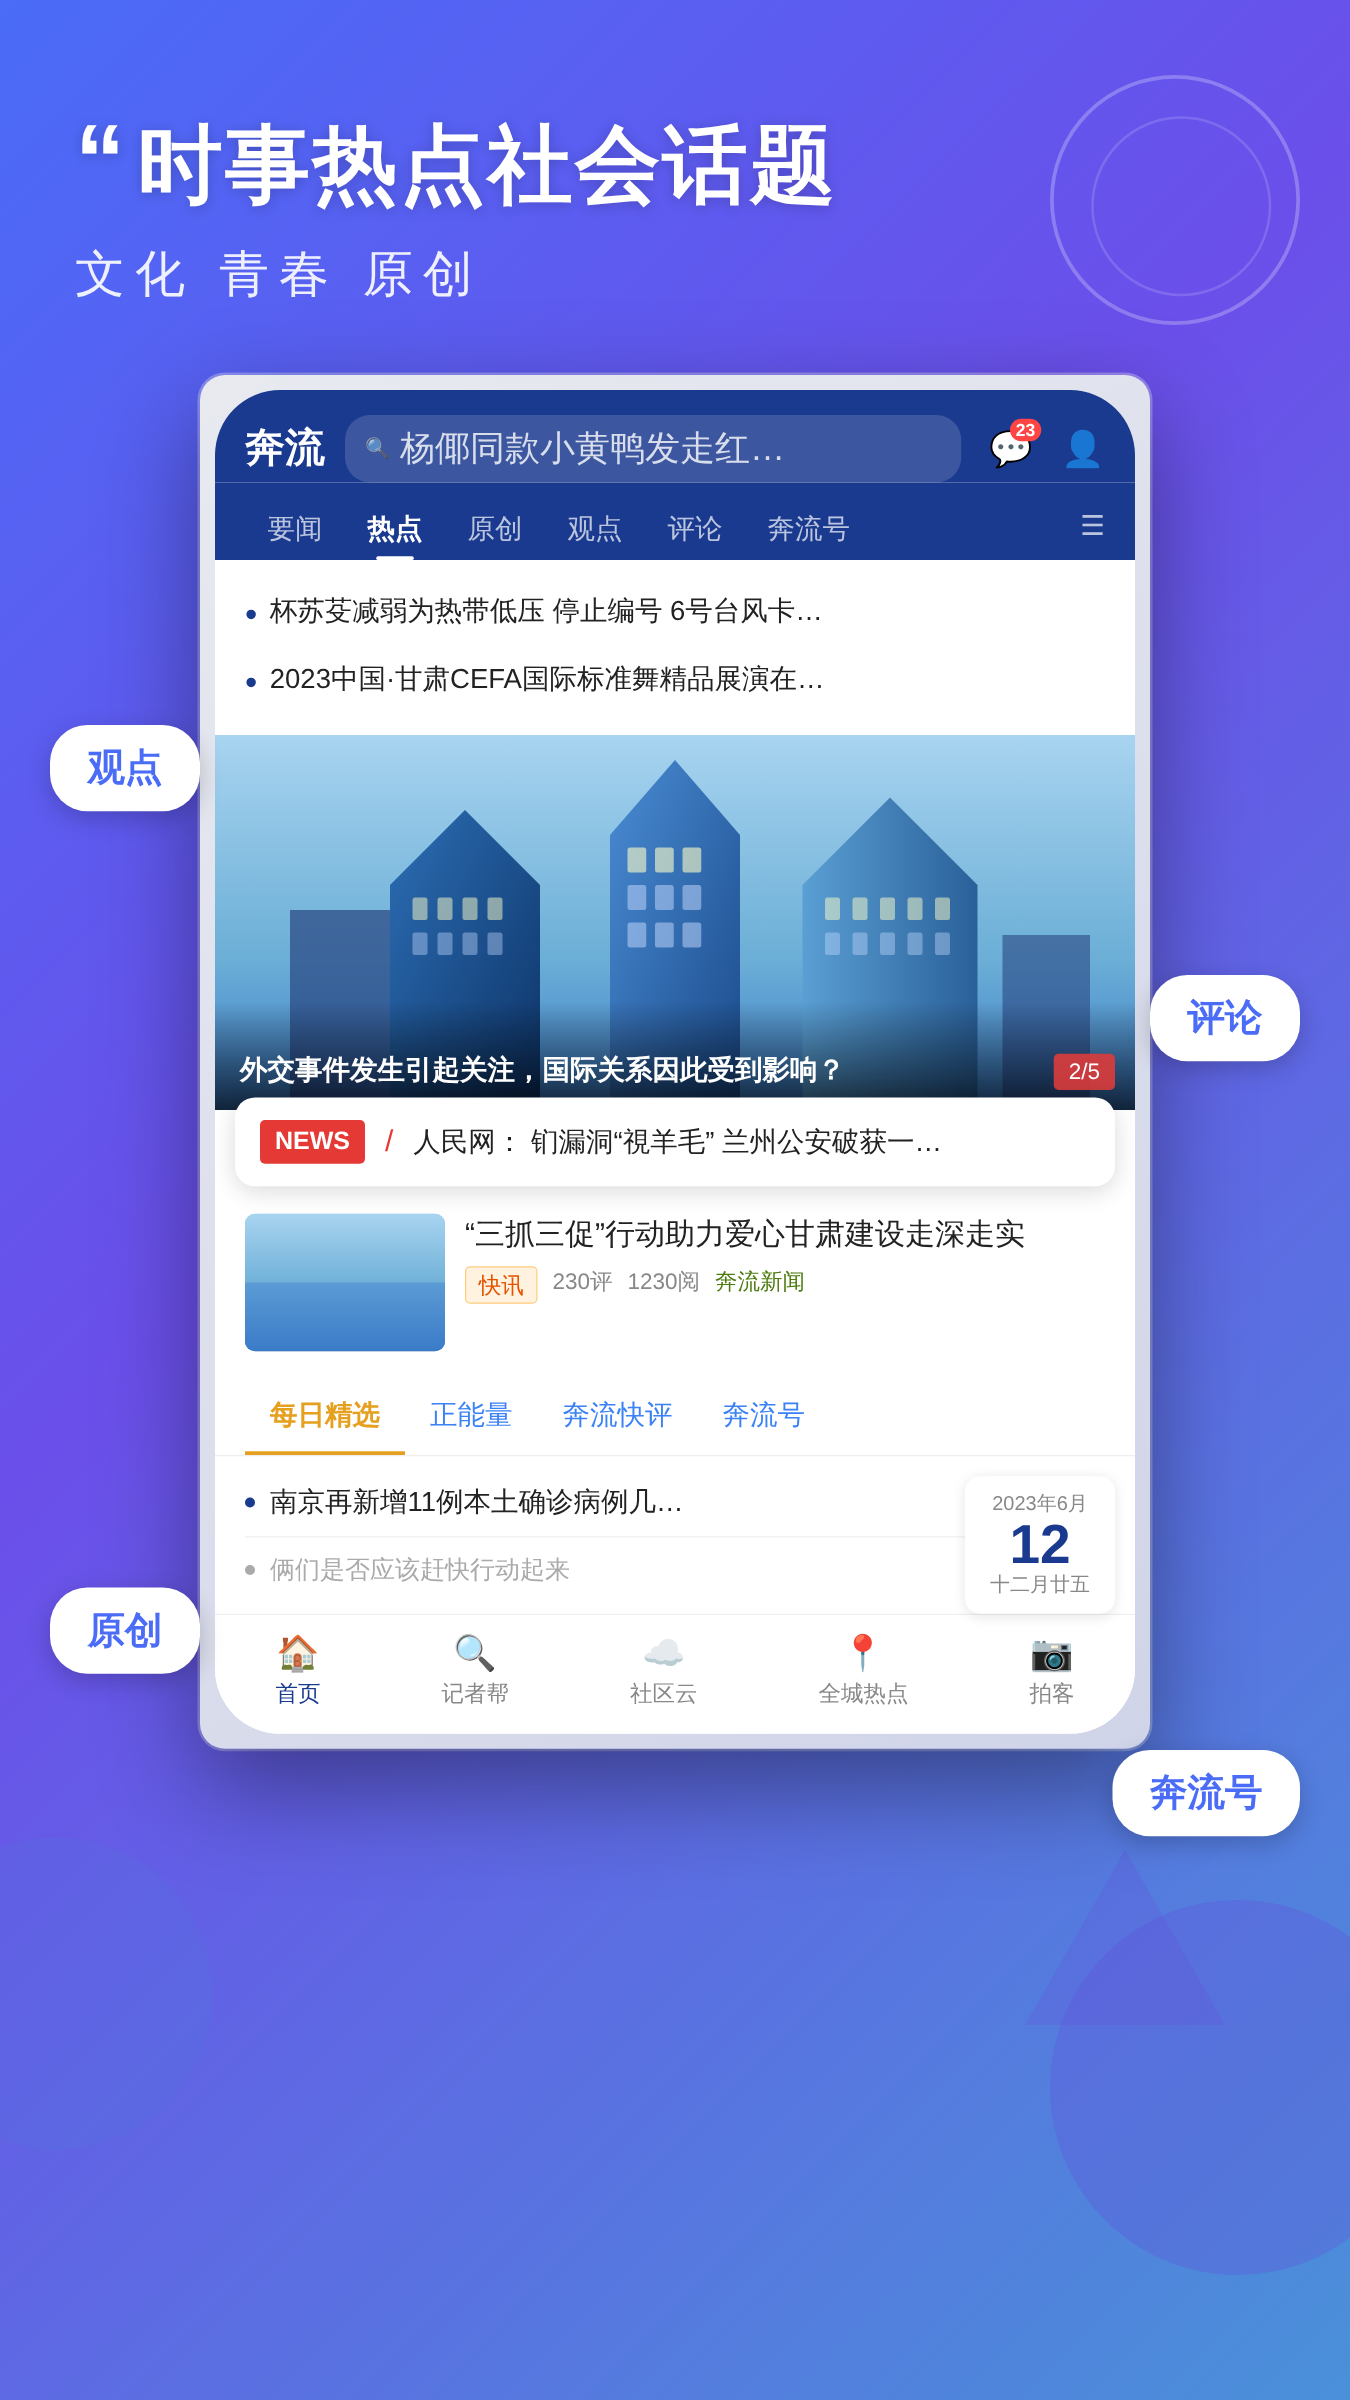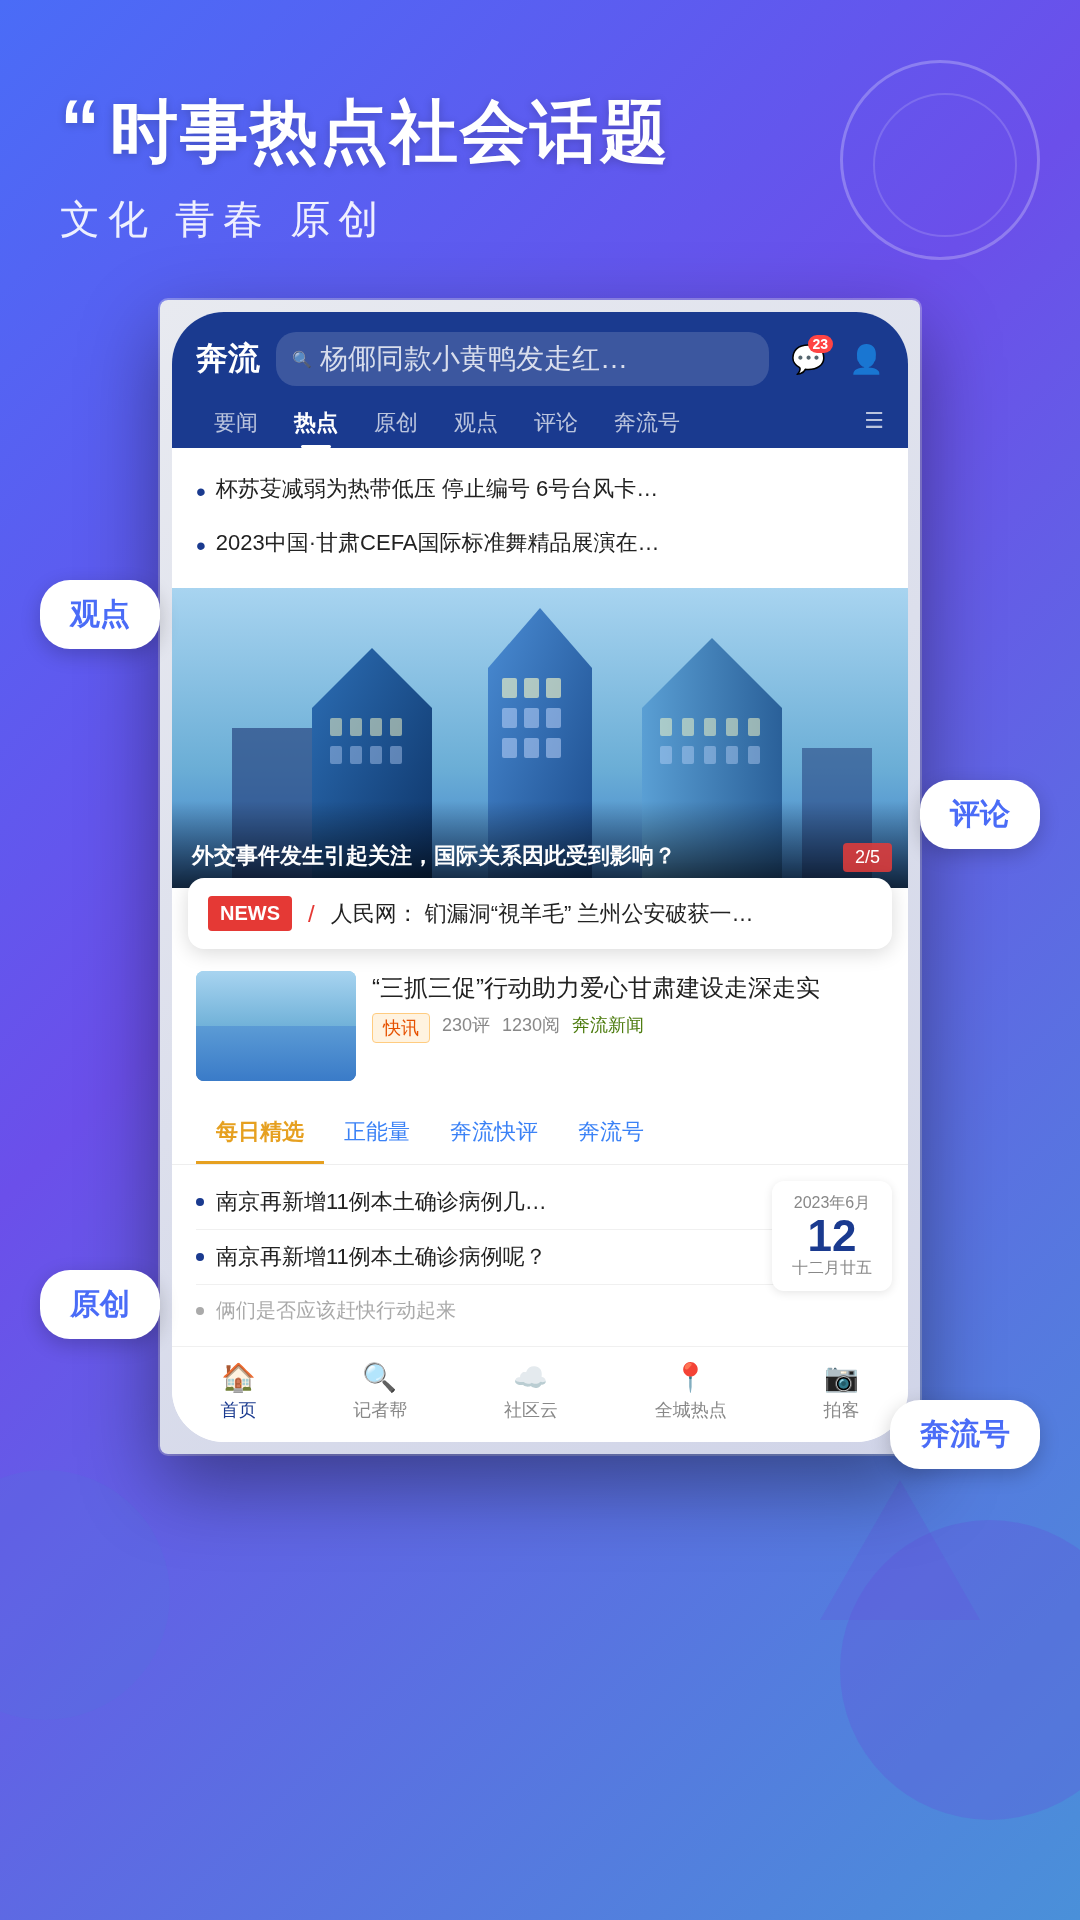--- a/index.html
+++ b/index.html
@@ -93,21 +93,21 @@
     .phone-container {
       position: absolute;
       top: 300px;
       left: 50%;
       transform: translateX(-50%);
       width: 760px;
       z-index: 20;
     }
     .phone-frame {
       background: linear-gradient(145deg, #e8eaf0, #d0d4e8);
-      border-radius: 8px;
+      border-radius: 20px;
       padding: 12px;
       box-shadow: 0 30px 80px rgba(0,0,0,0.4), 0 0 0 2px rgba(255,255,255,0.3);
     }
     .phone-inner {
       background: white;
       border-radius: 52px;
       overflow: hidden;
     }
 
     
@@ -652,24 +652,20 @@
           <div class="daily-tab">正能量</div>
           <div class="daily-tab">奔流快评</div>
           <div class="daily-tab">奔流号</div>
         </div>
         <div style="position: relative;">
           <div class="daily-news-list">
             <div class="daily-news-item">
               <div class="daily-dot"></div>
               <span>南京再新增11例本土确诊病例几…</span>
             </div>
-            <div class="daily-news-item">
-              <div class="daily-dot"></div>
-              <span>南京再新增11例本土确诊病例呢？</span>
-            </div>
             <div class="daily-news-item" style="border-bottom: none; color: #aaa; font-size: 20px;">
               <div class="daily-dot" style="background: #aaa;"></div>
               <span>俩们是否应该赶快行动起来</span>
             </div>
           </div>
 
           <div class="calendar-widget" style="position: absolute; top: 16px; right: 16px;">
             <div class="cal-year-month">2023年6月</div>
             <div class="cal-day">12</div>
             <div class="cal-lunar">十二月廿五</div>

